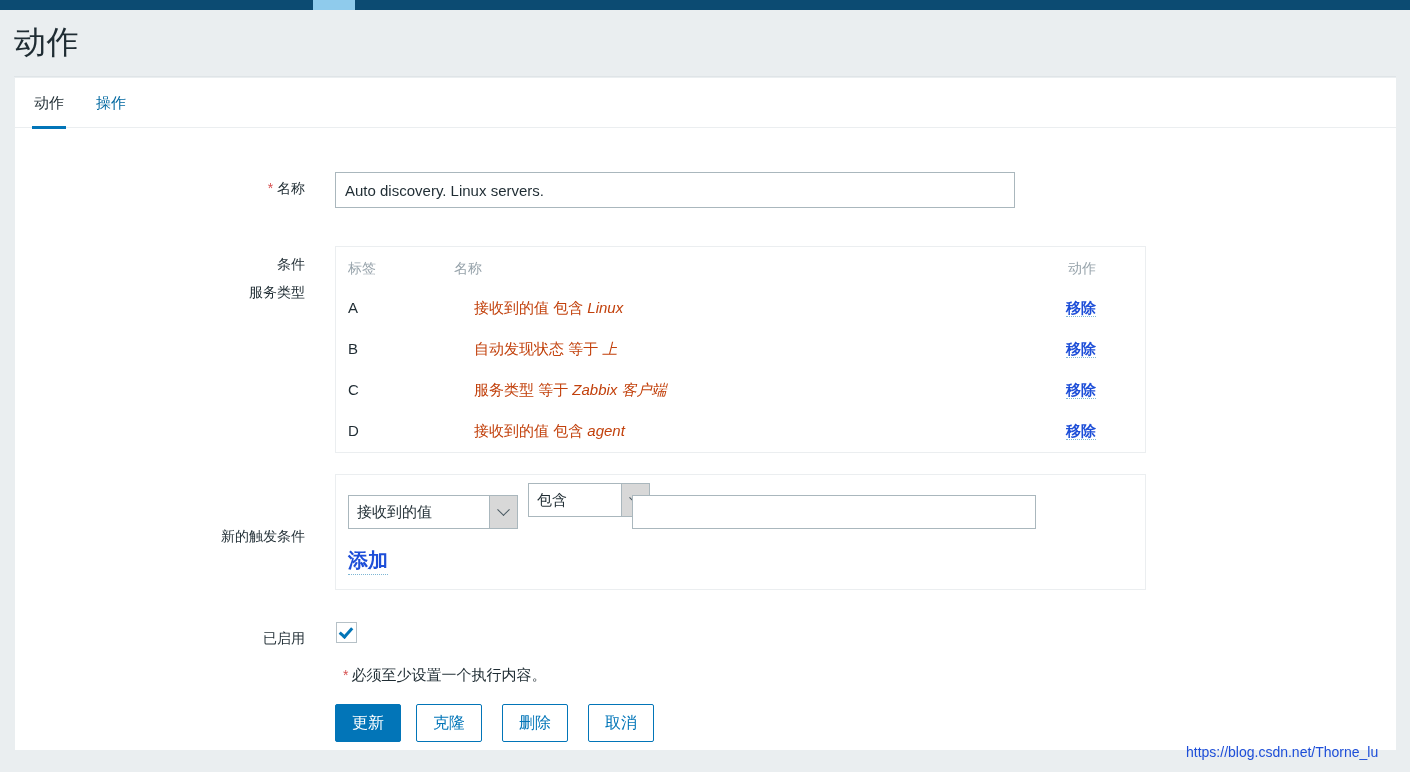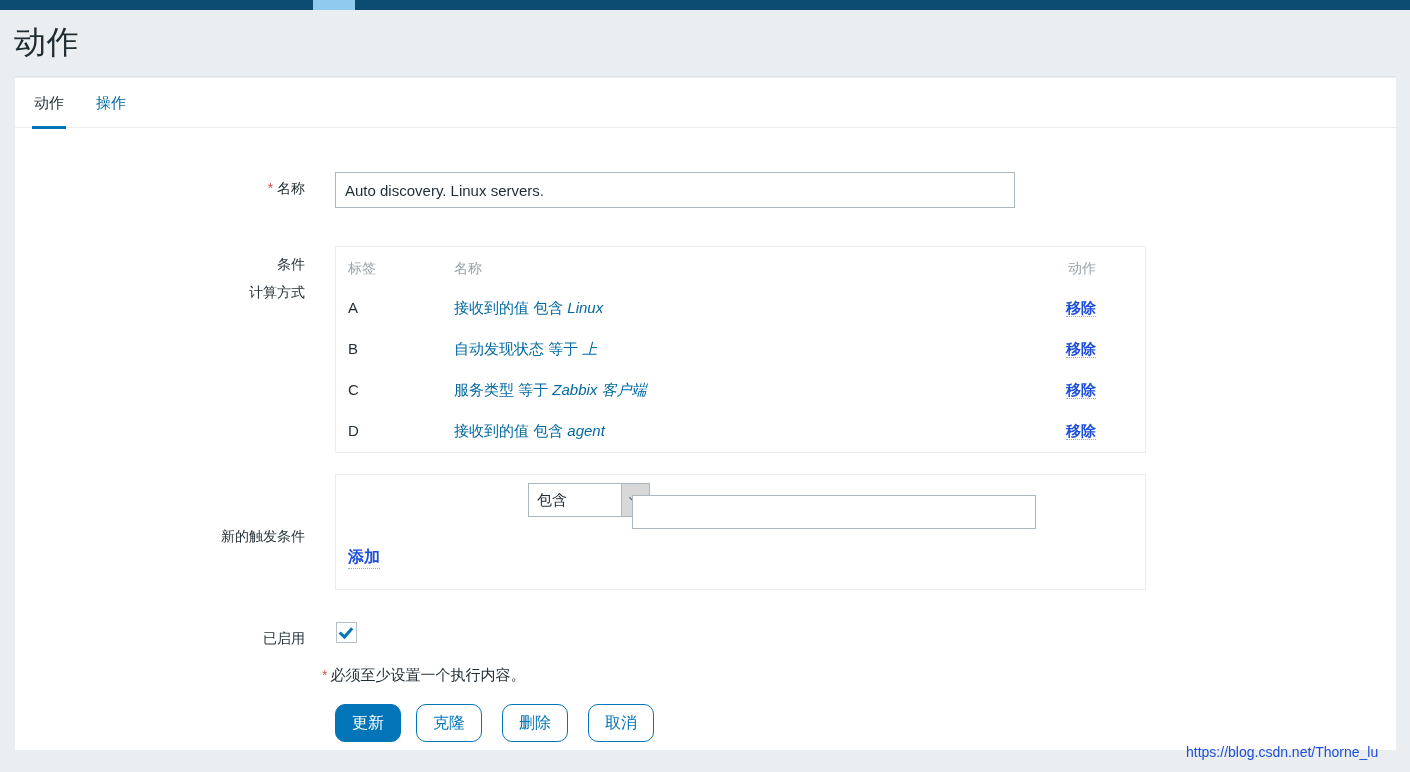--- a/index.html
+++ b/index.html
@@ -159,21 +159,21 @@
   .cond-head .c-name,
   .cond-head .c-act {
     color: #97a3ab;
     font-size: 14px;
     text-align: right;
   }
   .c-tag { position: absolute; left: 12px; top: 13px; white-space: nowrap; }
   .c-name { position: absolute; left: 118px; top: 13px; white-space: nowrap; }
   .c-act  { position: absolute; right: 49px; top: 13px; white-space: nowrap; }
   .cond-row .c-tag { color: #1f2c33; font-size: 15px; top: 11px; }
-  .cond-row .c-name { color: #0369a1; font-size: 15px; top: 11px; }
+  .cond-row .c-name { color: #c2410c; font-size: 15px; top: 11px; margin-left: 20px; }
   .cond-row .c-name em { font-style: italic; }
   .link {
     color: #1d4ed8;
     text-decoration: none;
     border-bottom: 1px dotted #7eb6d4;
     cursor: pointer;
     font-size: 15px;
     font-weight: bold;
   }
   .cond-row .c-act { top: 11px; }
@@ -195,21 +195,21 @@
     border: 1px solid #aab7bd;
     background: #ffffff;
     font-family: "Liberation Sans", "DejaVu Sans", sans-serif;
     font-size: 15px;
     color: #1f2c33;
     padding: 0 9px;
     outline: none;
   }
   .nc-add {
     position: absolute; left: 12px; top: 72px;
-    font-size: 16px;
+    font-size: 20px;
   }
 
   
   .row-enabled { top: 494px; }
   .row-enabled .flabel { left: 0; top: 8px; }
   .checkbox {
     position: absolute; left: 321px; top: 0;
     width: 21px; height: 21px;
     border: 1px solid #b6c1c7;
     background: #ffffff;
@@ -218,35 +218,35 @@
   .checkbox .tick {
     position: absolute; left: 5px; top: 2px;
     width: 8px; height: 13px;
     border-right: 3px solid #0275b8;
     border-bottom: 3px solid #0275b8;
     transform: rotate(42deg);
   }
 
   
   .footnote {
-    position: absolute; left: 307px; top: 538px;
+    position: absolute; left: 328px; top: 538px;
     font-size: 15px; color: #1f2c33; white-space: nowrap;
   }
   .footnote .req { margin-right: 3px; }
 
   
   .buttons { position: absolute; left: 320px; top: 576px; height: 38px; }
   .btn {
     position: absolute; top: 0;
     height: 38px;
     line-height: 36px;
     padding: 0 16px;
     font-size: 16px;
     font-family: Liberation Sans, sans-serif;
-    border-radius: 10px;
+    border-radius: 2px;
     cursor: pointer;
     white-space: nowrap;
   }
   .btn-primary {
     left: 0;
     background: #0275b8;
     border: 1px solid #0275b8;
     color: #ffffff;
   }
   .btn-ghost {
@@ -287,21 +287,21 @@
   </div>
 
   <div class="form">
 
     <div class="row row-name">
       <div class="flabel"><span class="req">*</span> <span>名称</span></div>
       <input class="name-input" type="text" value="Auto discovery. Linux servers." style="">
     </div>
 
     <div class="row row-calc">
-      <div class="flabel">计算方式</div>
+      <div class="flabel">服务类型</div>
       <div class="select calc-select">
         <span class="sel-text">与/或（默认）</span>
         <span class="sel-btn">
             <i class="chev"></i>
           </span>
       </div>
       <div class="calc-formula">(A or D) and B and C</div>
     </div>
 
     <div class="row row-cond">
@@ -335,20 +335,26 @@
           <span class="c-tag">D</span>
           <span class="c-name"><span>接收到的值 包含 </span><em>agent</em></span>
           <span class="c-act"><a class="link">移除</a></span>
         </div>
       </div>
     </div>
 
     <div class="row row-new">
       <div class="flabel">新的触发条件</div>
       <div class="newcond-box">
+        <div class="select nc-select-1">
+          <span class="sel-text">接收到的值</span>
+          <span class="sel-btn">
+              <i class="chev"></i>
+            </span>
+        </div>
         <div class="select nc-select-2">
           <span class="sel-text">包含</span>
           <span class="sel-btn">
               <i class="chev"></i>
             </span>
         </div>
         <input class="nc-input" type="text" value="" style="">
         <a class="link nc-add">添加</a>
       </div>
     </div>

